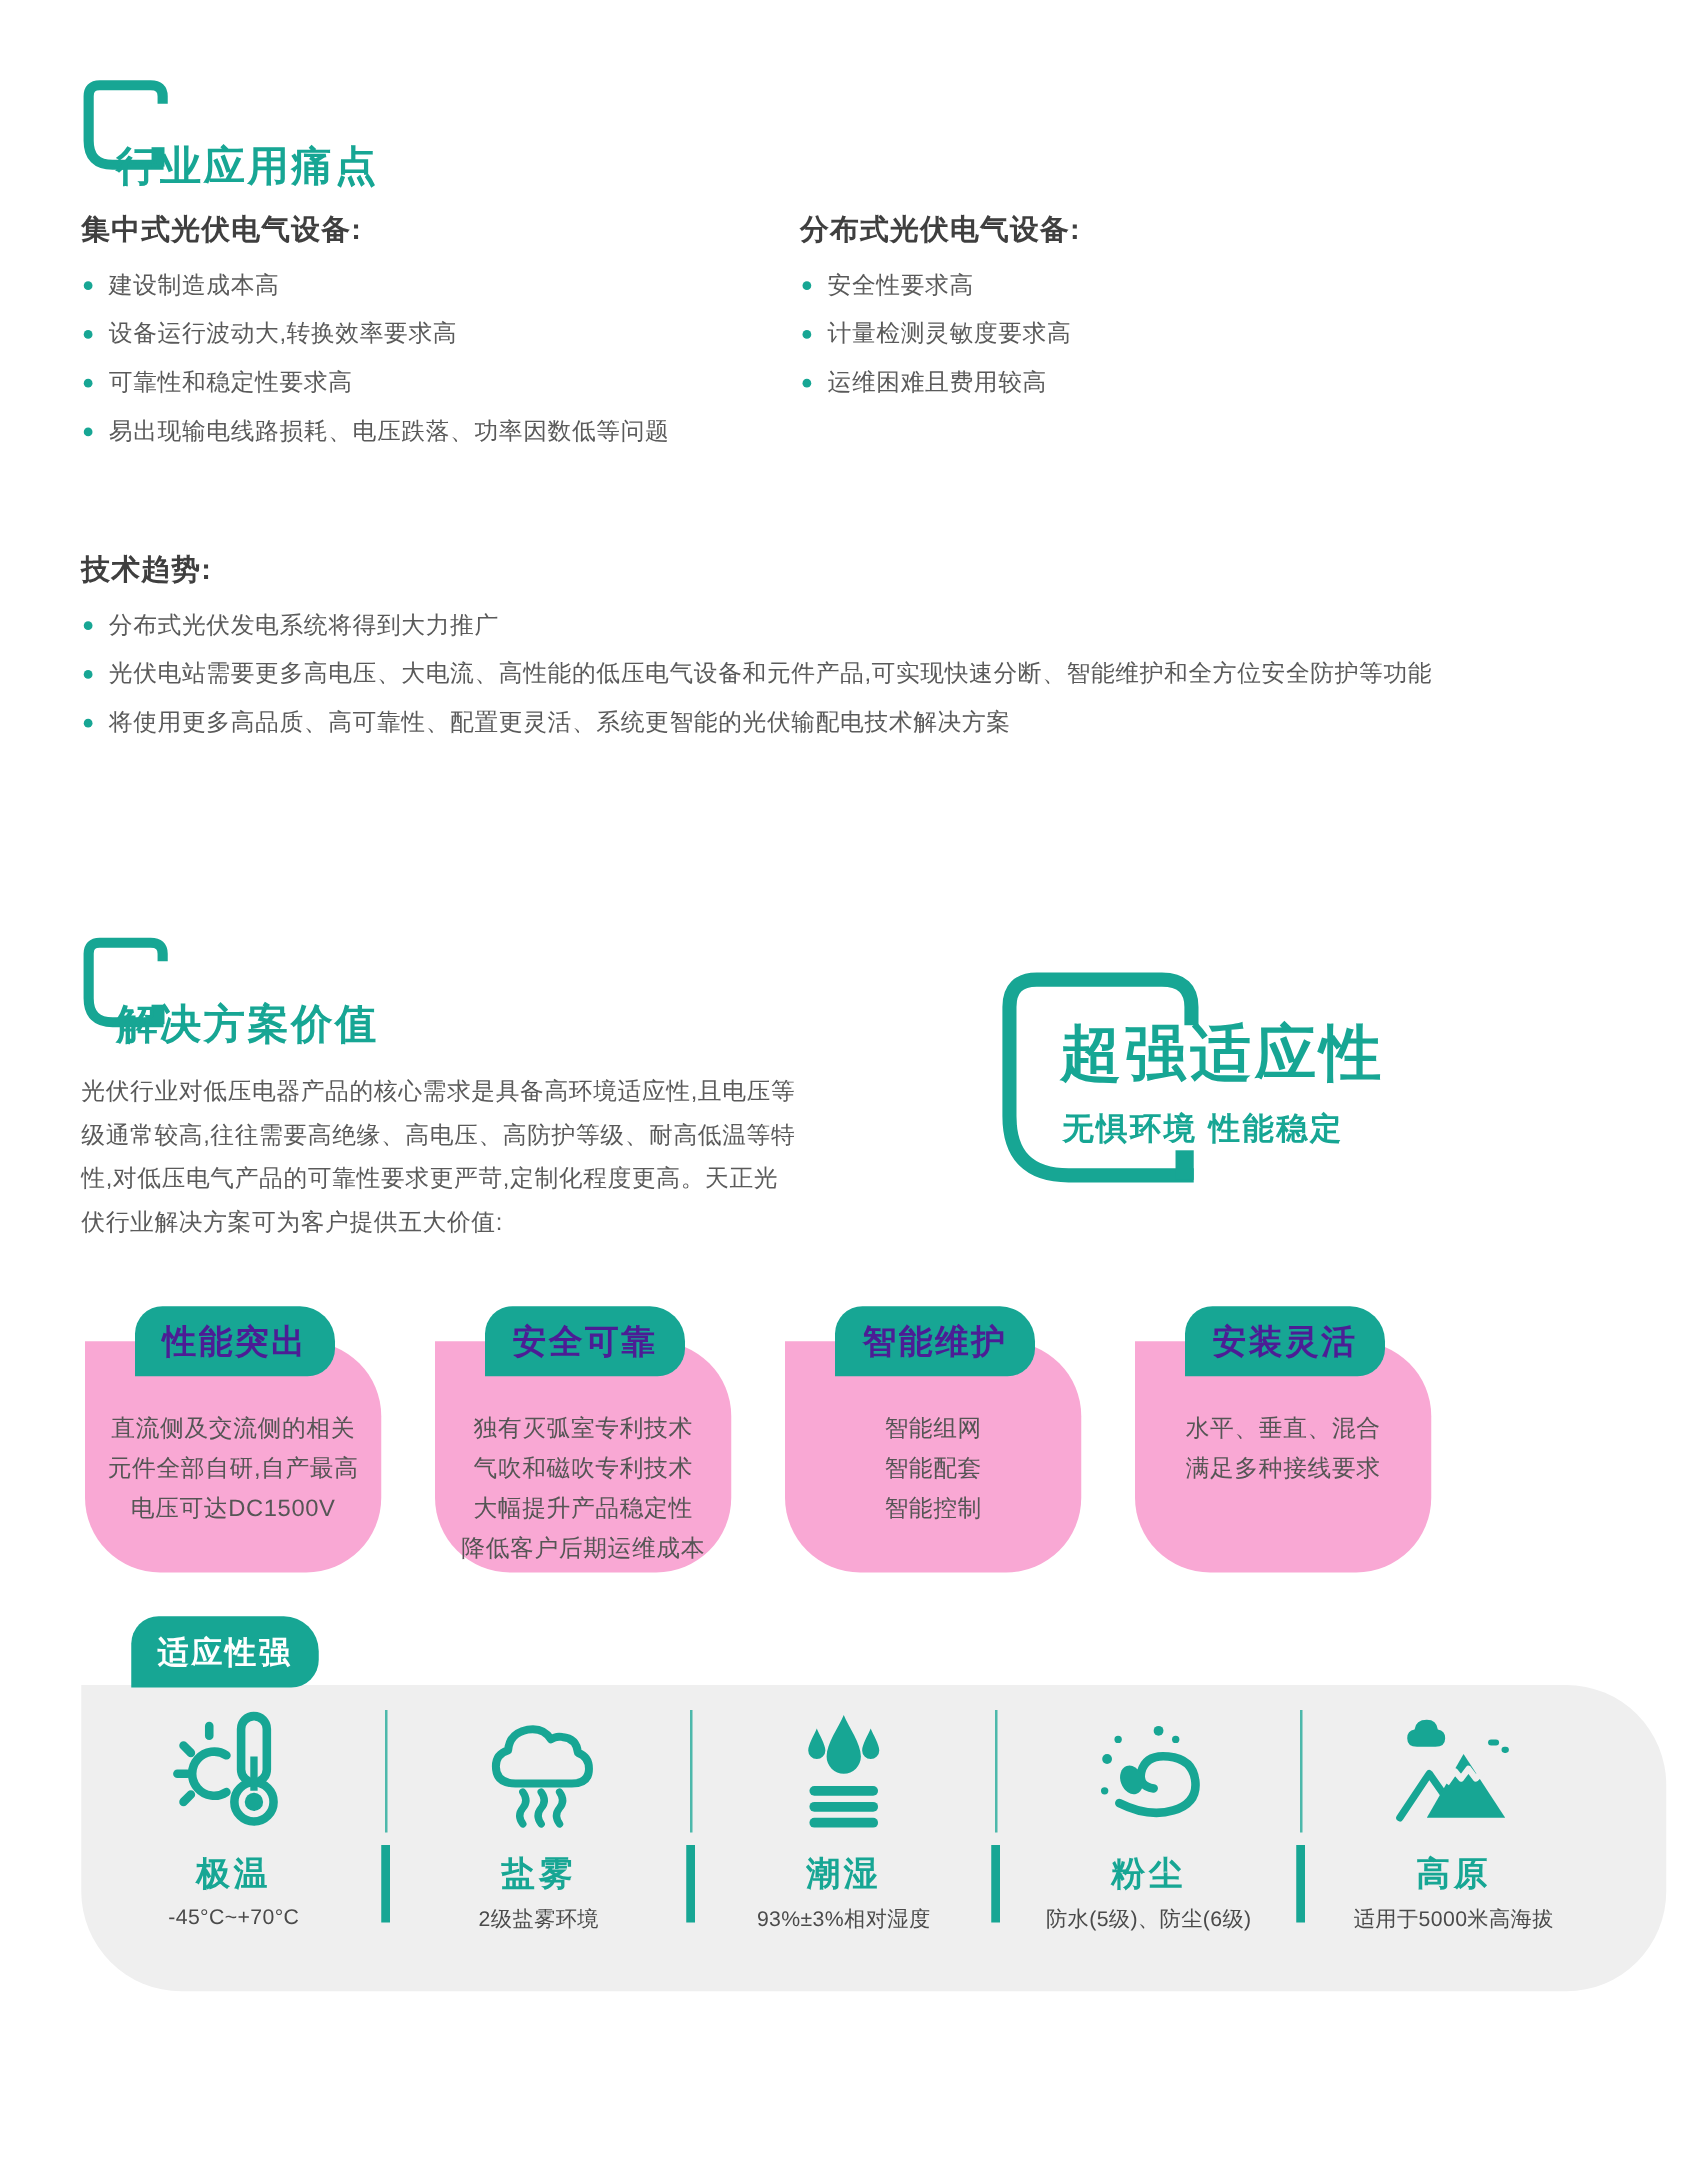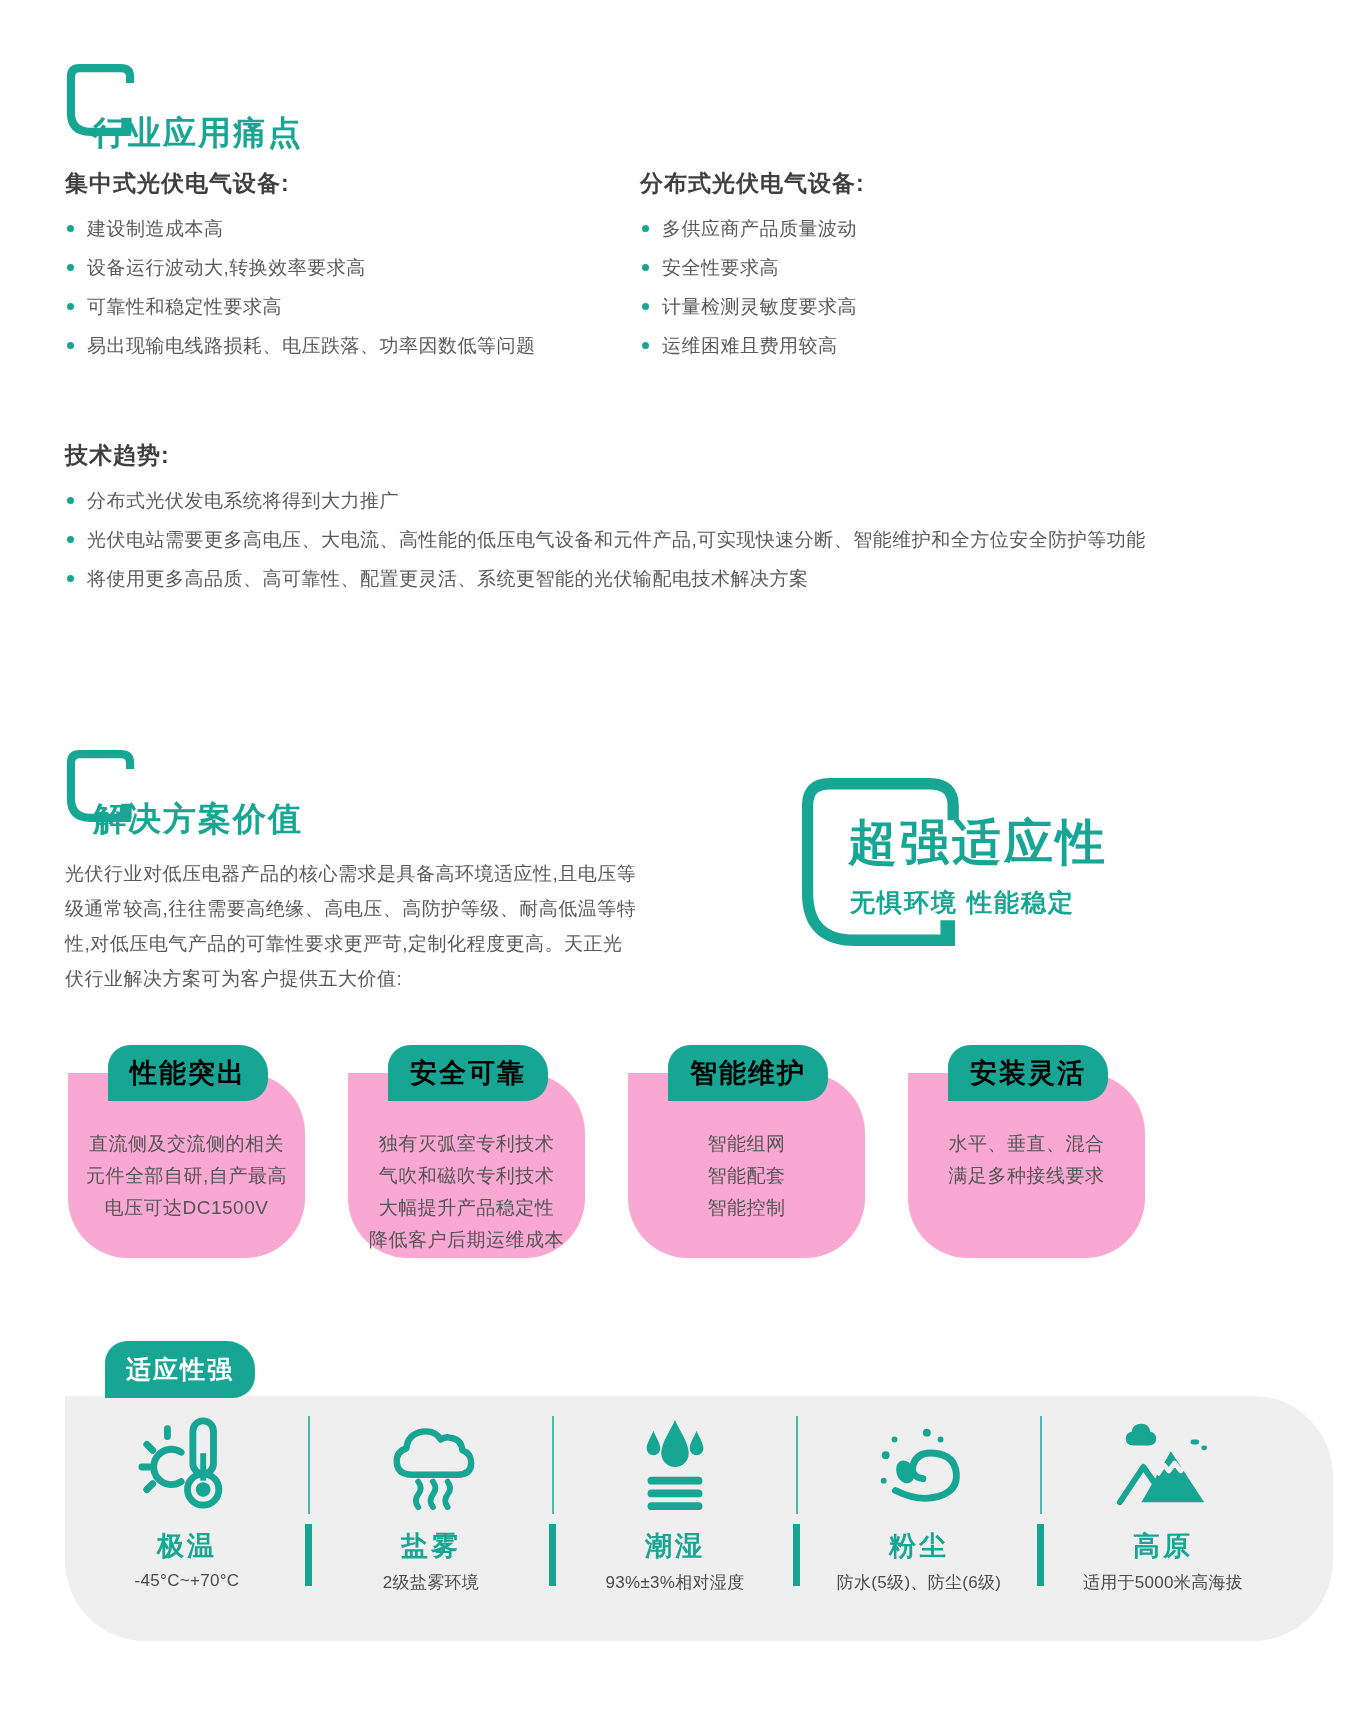--- a/index.html
+++ b/index.html
@@ -33,29 +33,29 @@
   .badge svg{position:absolute;left:0;top:6px;color:#17A694;}
   .badge-title{position:absolute;left:55px;top:50px;font-size:49px;font-weight:700;
                color:#17A694;letter-spacing:3px;white-space:nowrap;}
   .badge-subtitle{position:absolute;left:57px;top:126px;font-size:25px;font-weight:700;
                   color:#17A694;letter-spacing:2px;white-space:nowrap;}
 
   
   .card{position:absolute;top:1045px;width:237px;height:213px;}
   .card-tab{position:absolute;left:40px;top:0;z-index:2;height:56px;min-width:160px;
             background:#17A694;border-radius:22px 28px 22px 0;display:flex;
-            align-items:center;justify-content:center;color:#000000;font-size:27px;
+            align-items:center;justify-content:center;color:#4c1d95;font-size:27px;
             font-weight:700;letter-spacing:2px;padding:0 6px;box-sizing:border-box;}
   .card-body{position:absolute;left:0;top:28px;width:237px;height:185px;background:#f9a8d4;
              border-radius:0 60px 60px 60px;}
   .card-lines{padding-top:55px;text-align:center;}
   .card-line{font-size:19px;line-height:32px;color:#555555;letter-spacing:0.5px;}
 
   
-  .adapt{position:absolute;left:65px;top:1396px;width:1220px;height:245px;
+  .adapt{position:absolute;left:65px;top:1348px;width:1220px;height:245px;
          background:#EFEFEF;border-radius:0 80px 80px 80px;padding-left:48px;}
   .adapt-tab{position:absolute;left:40px;top:-55px;z-index:2;height:57px;min-width:150px;
              background:#17A694;border-radius:22px 28px 22px 0;display:flex;align-items:center;
              justify-content:center;color:#fff;font-size:25px;font-weight:700;
              letter-spacing:2px;padding:0 8px;box-sizing:border-box;}
   .features{position:absolute;left:0;top:0;width:1220px;height:245px;display:flex;}
   .feature{width:244px;text-align:center;padding-top:20px;box-sizing:border-box;}
   .feature svg{display:inline-block;color:#17A694;}
   .feature-name{margin-top:10px;font-size:27px;font-weight:700;color:#17A694;letter-spacing:3px;}
   .feature-desc{margin-top:7px;font-size:17px;color:#4a4a4a;letter-spacing:0.3px;}
@@ -95,24 +95,20 @@
           <span class="bullet-text">易出现输电线路损耗、电压跌落、功率因数低等问题</span>
         </div>
     </div>
   </div>
 
   <div class="col" style="left:640px;top:168px;">
     <div class="col-heading">分布式光伏电气设备:</div>
     <div class="bullet-list">
       <div class="bullet-item">
           <span class="bullet-dot"></span>
-          <span class="bullet-text">多供应商产品质量波动</span>
-        </div>
-      <div class="bullet-item">
-          <span class="bullet-dot"></span>
           <span class="bullet-text">安全性要求高</span>
         </div>
       <div class="bullet-item">
           <span class="bullet-dot"></span>
           <span class="bullet-text">计量检测灵敏度要求高</span>
         </div>
       <div class="bullet-item">
           <span class="bullet-dot"></span>
           <span class="bullet-text">运维困难且费用较高</span>
         </div>

